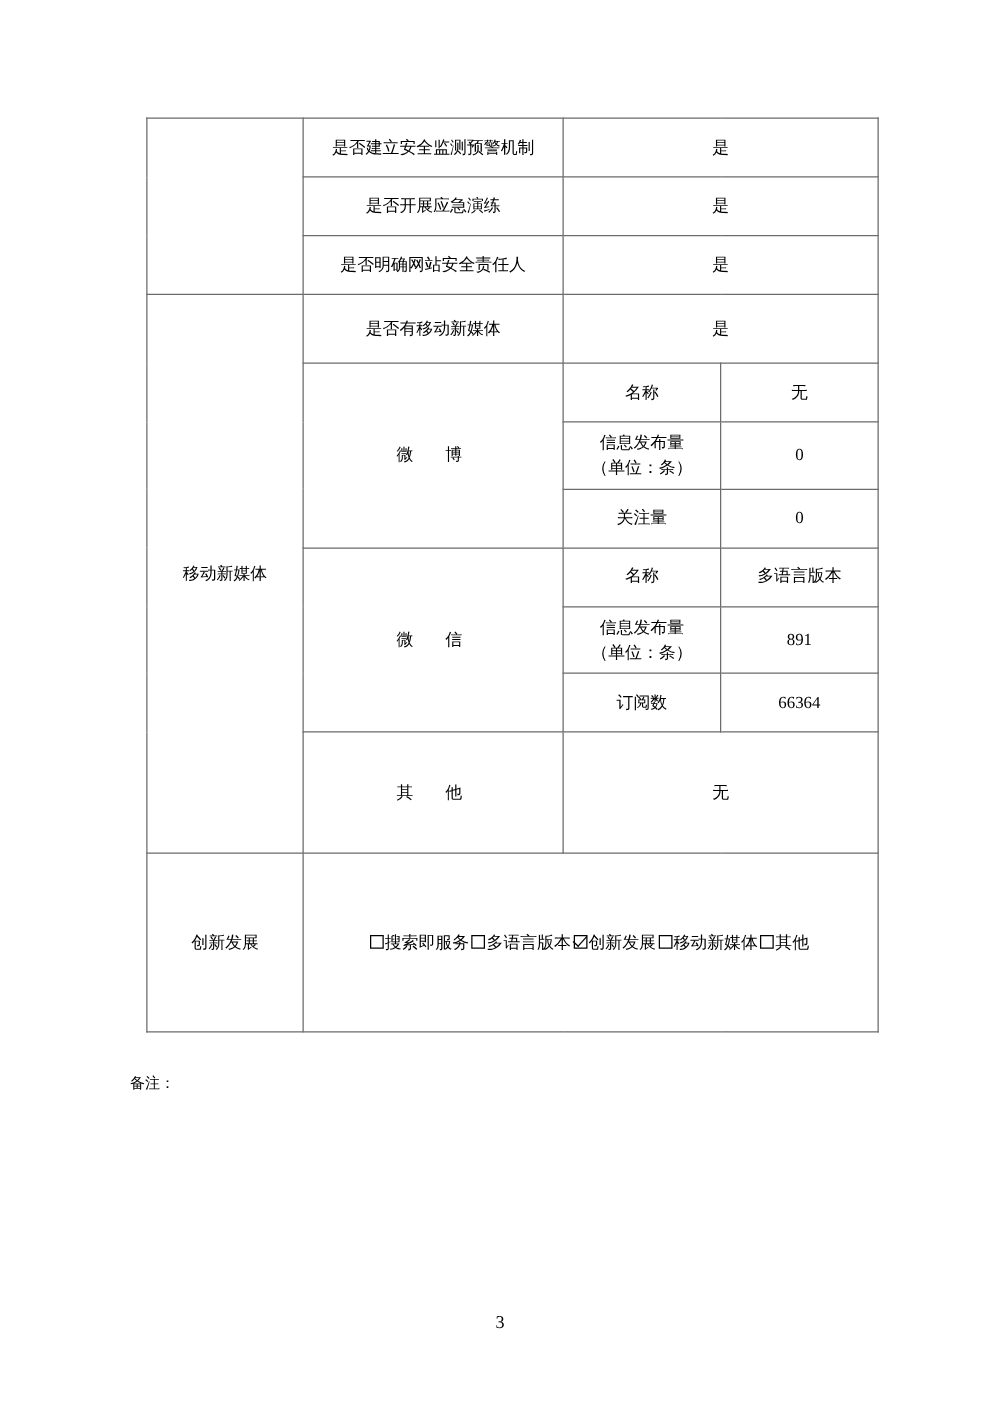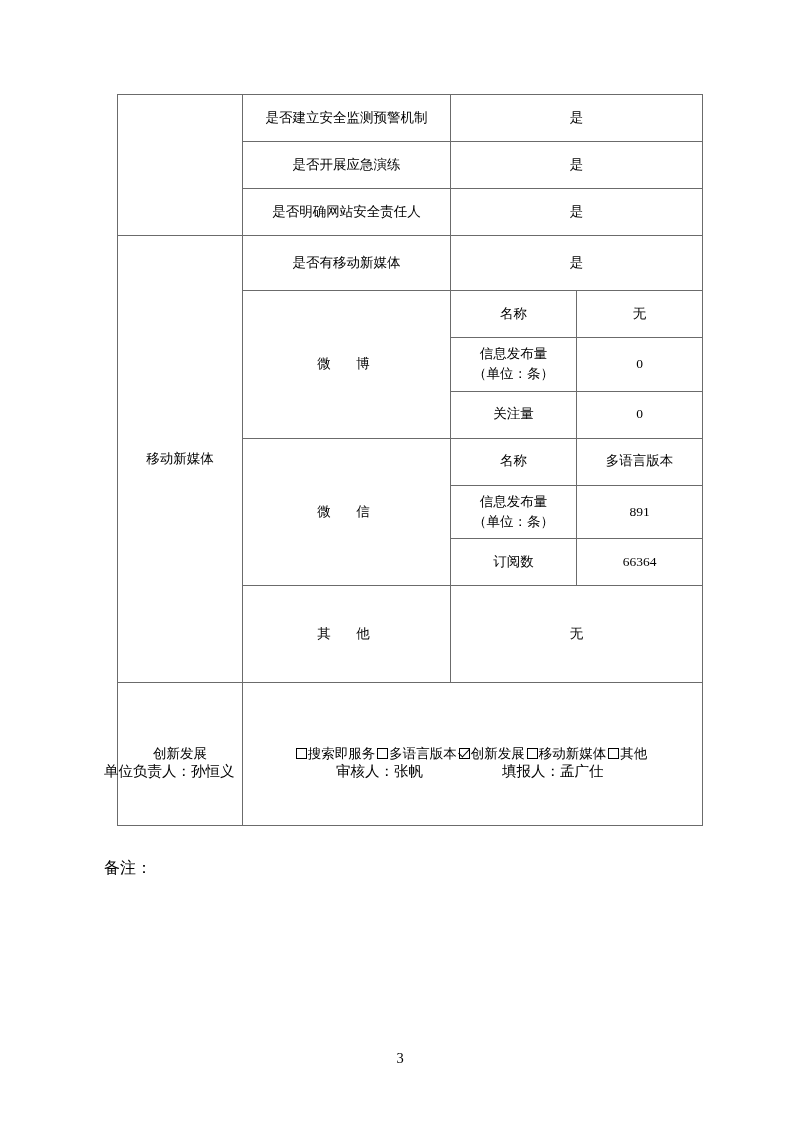--- a/index.html
+++ b/index.html
@@ -106,21 +106,21 @@
   }
   .fitem { position: absolute; white-space: nowrap; }
   .f-a { left: 0px; }
   .f-b { left: 232px; }
   .f-c { left: 398px; }
 
   .remark {
     position: absolute;
     left: 104px;
     top: 858px;
-    font-size: 16px;
+    font-size: 12px;
   }
   .pagenum {
     position: absolute;
     width: 100%;
     text-align: center;
     top: 1050px;
     font-size: 14.5px;
     font-family: "Liberation Serif", serif;
   }
 </style>
@@ -204,24 +204,19 @@
             <div class="innovation-inner">
               <span class="opt"><span class="cb"></span><span>搜索即服务</span></span><span class="opt"><span class="cb"></span><span>多语言版本</span></span><span class="opt"><span class="cb checked"></span><span>创新发展</span></span><span class="opt"><span class="cb"></span><span>移动新媒体</span></span><span class="opt"><span class="cb"></span><span>其他</span></span>
             </div>
           </td>
         </tr>
       </tbody>
     </table>
   </div>
 
   <div class="footer">
-    <div class="frow">
-      <span class="fitem f-a"><span>单位负责人：</span><span>孙恒义</span></span>
-      <span class="fitem f-b"><span>审核人：</span><span>张帆</span></span>
-      <span class="fitem f-c"><span>填报人：</span><span>孟广仕</span></span>
-    </div>
   </div>
 
   <div class="remark">备注：</div>
 
   <div class="pagenum">3</div>
 
 </div>
 
 </body></html>

